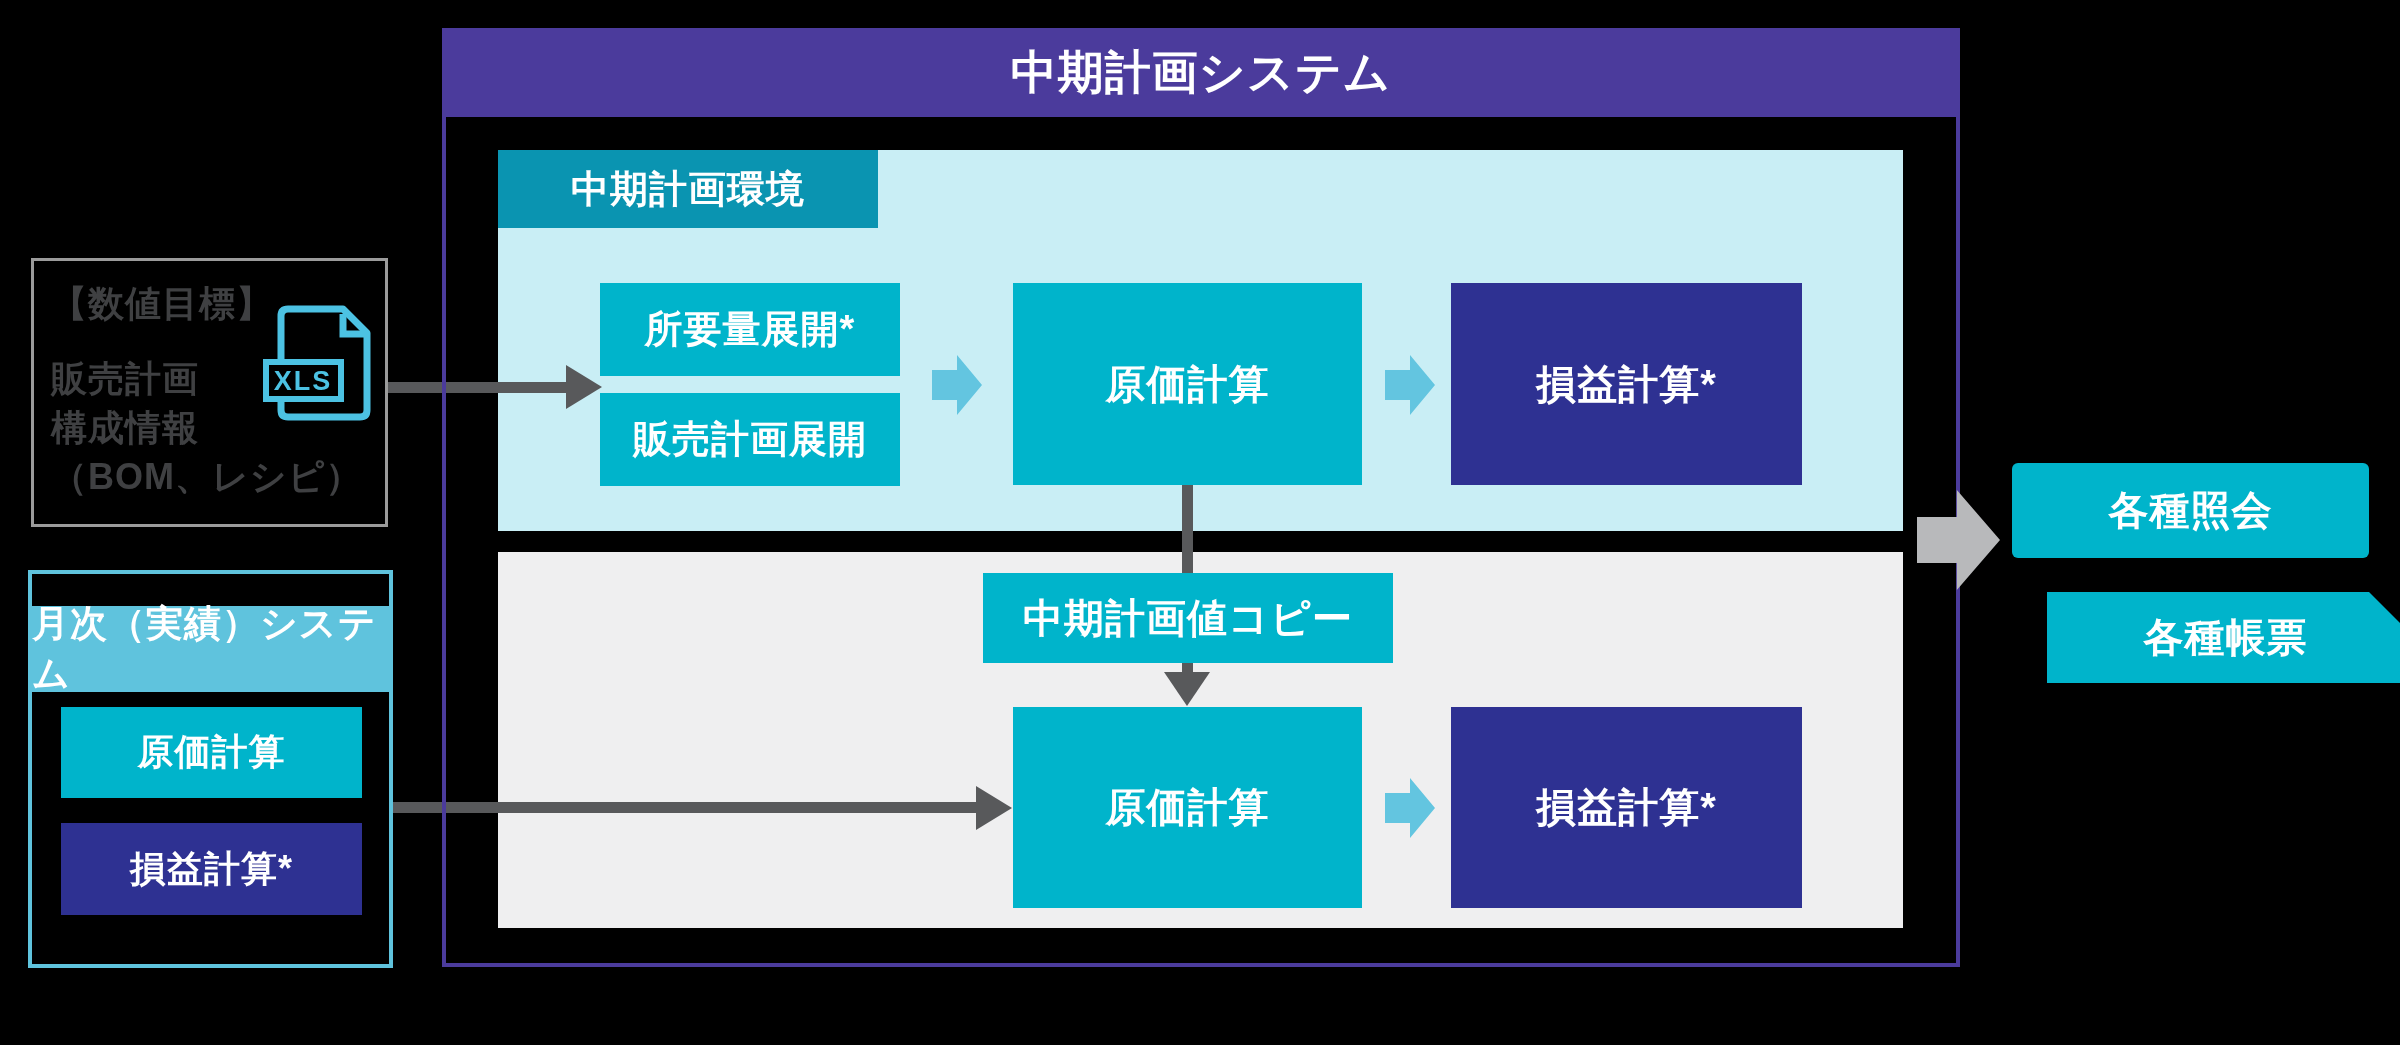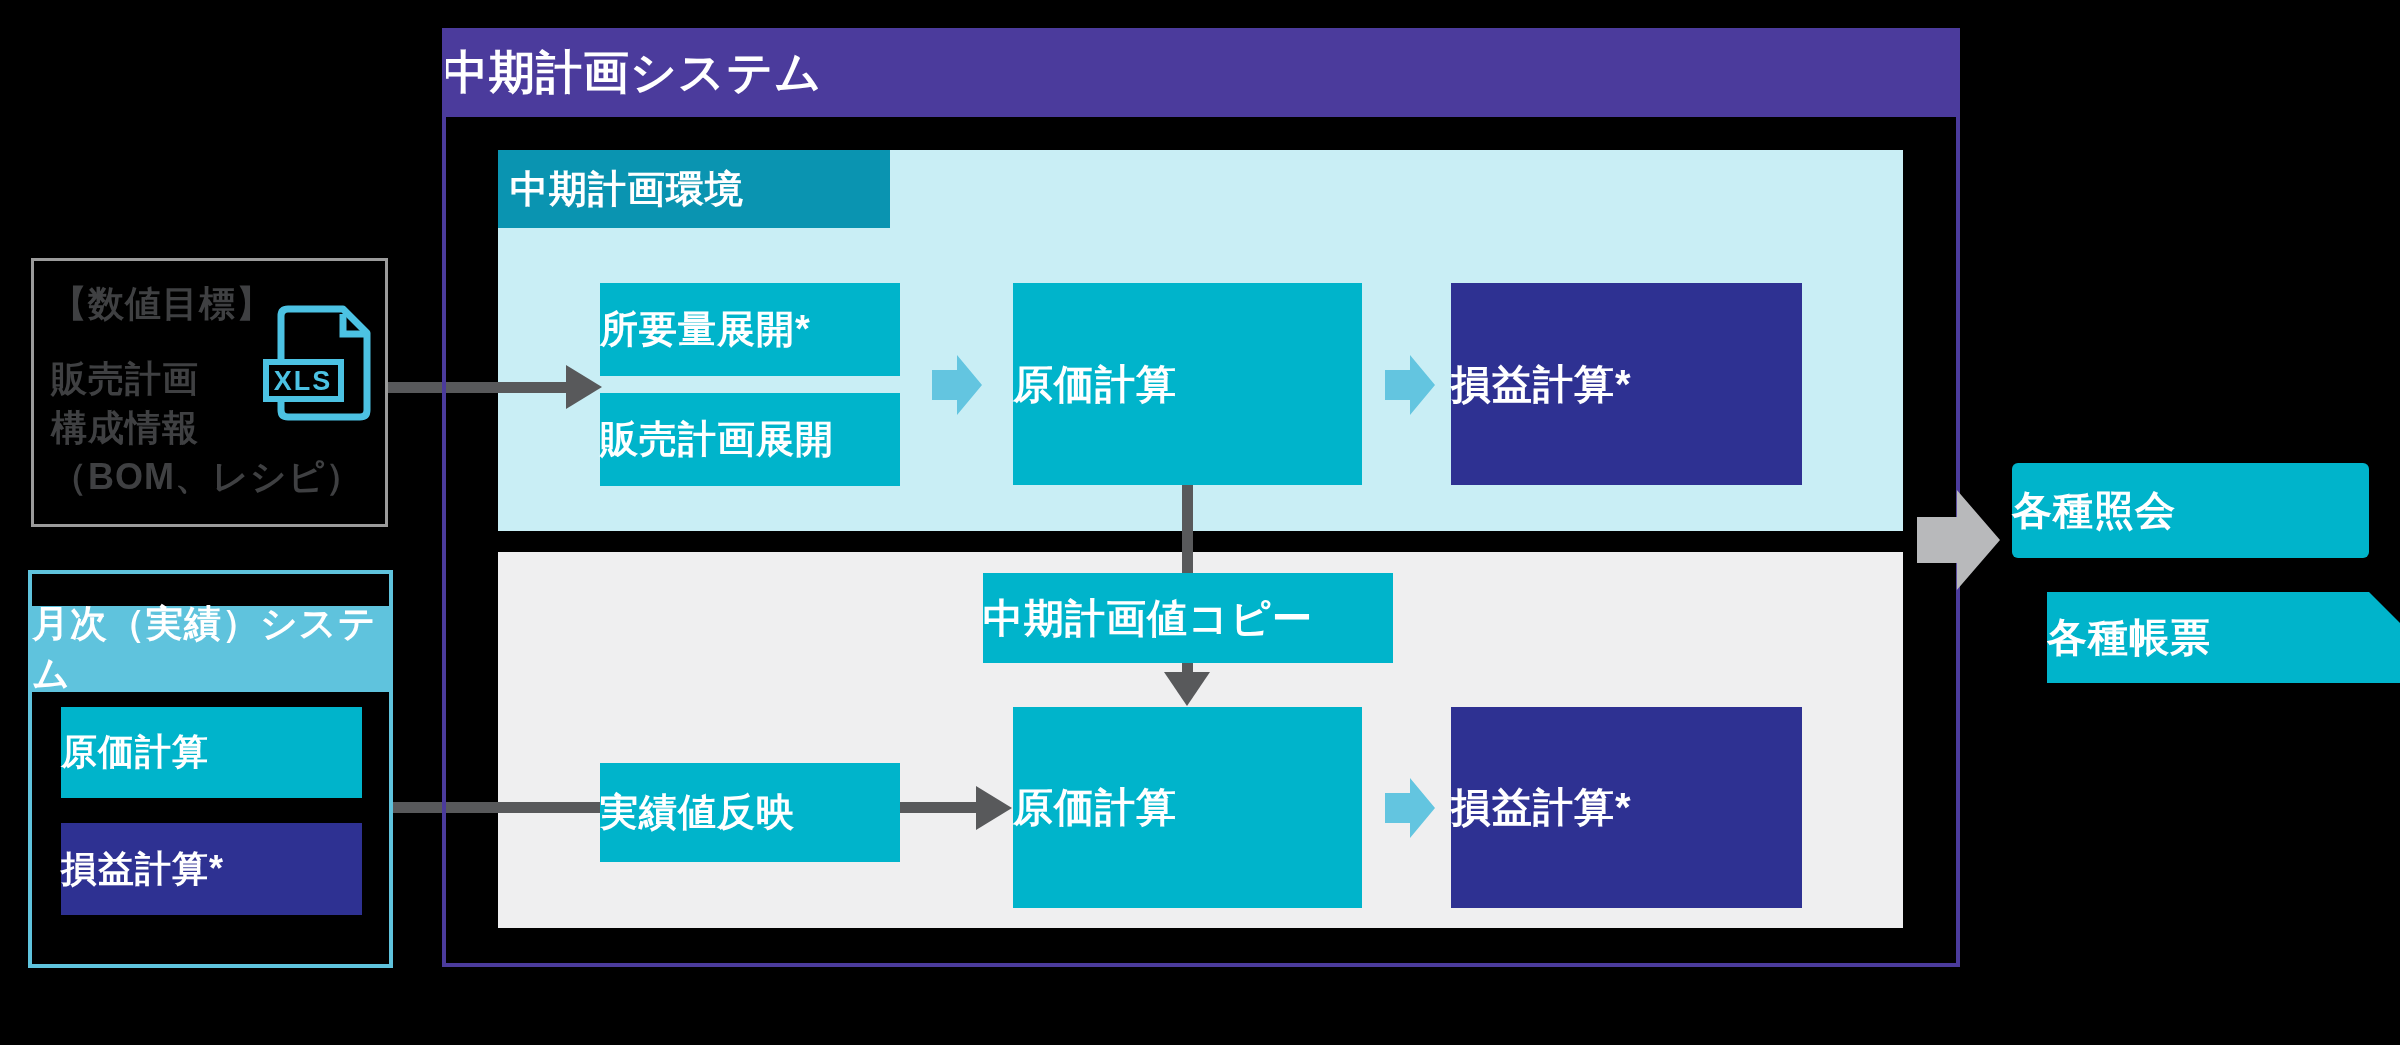--- a/index.html
+++ b/index.html
@@ -2,34 +2,34 @@
 <html><head>
 <meta charset="utf-8">
 <style>
   html,body{margin:0;padding:0;background:#000;}
   #canvas{
     position:relative;width:2400px;height:1045px;background:#000;overflow:hidden;
     font-family:"Liberation Sans","DejaVu Sans",sans-serif;
     -webkit-font-smoothing:antialiased;
   }
   .abs{position:absolute;}
-  .flexc{display:flex;align-items:center;justify-content:flex-start;}
+  .flexc{display:flex;align-items:center;justify-content:center;}
   .wtxt{color:#fff;font-weight:bold;letter-spacing:1px;}
 
   
   .frame-bg{left:442px;top:28px;width:1518px;height:939px;background:#000;z-index:0;}
   .frame-header{left:442px;top:28px;width:1518px;height:89px;background:#4b3b9c;z-index:1;}
   .frame-header .t{font-size:46px;}
   .frame-border{left:442px;top:28px;width:1518px;height:939px;border:4px solid #4b3b9c;
                 box-sizing:border-box;background:transparent;z-index:6;pointer-events:none;}
 
   
   .panel-plan{left:498px;top:150px;width:1405px;height:381px;background:#c9eef5;z-index:1;}
   .panel-outlook{left:498px;top:552px;width:1405px;height:376px;background:#efeff0;z-index:1;}
-  .env-label{z-index:2;font-size:38px;padding-left:12px;}
+  .env-label{z-index:2;font-size:38px;}
   .env-label.plan{left:498px;top:150px;width:380px;height:78px;background:#0a94b1;}
   .env-label.outlook{left:498px;top:552px;width:381px;height:76px;background:#696a6c;}
 
   
   .pbox{z-index:3;font-size:40px;}
   .teal{background:#00b4cb;}
   .indigo{background:#2e3192;}
   .b-req{left:600px;top:283px;width:300px;height:93px;font-size:38px;}
   .b-sales{left:600px;top:393px;width:300px;height:93px;font-size:38px;}
   .b-cost-plan{left:1013px;top:283px;width:349px;height:202px;}
@@ -110,23 +110,20 @@
     <span class="wtxt">原価計算</span>
   </div>
   <div class="abs pbox indigo flexc b-pl-plan">
     <span class="wtxt">損益計算*</span>
   </div>
 
   <div class="abs panel-outlook"></div>
   <div class="abs pbox teal flexc b-copy">
     <span class="wtxt">中期計画値コピー</span>
   </div>
-  <div class="abs pbox teal flexc b-actuals">
-    <span class="wtxt">実績値反映</span>
-  </div>
   <div class="abs pbox teal flexc b-cost-out">
     <span class="wtxt">原価計算</span>
   </div>
   <div class="abs pbox indigo flexc b-pl-out">
     <span class="wtxt">損益計算*</span>
   </div>
 
   <div class="abs line ln-source"></div>
   <div class="abs head-right hd-source"></div>
   <div class="abs line ln-monthly"></div>

